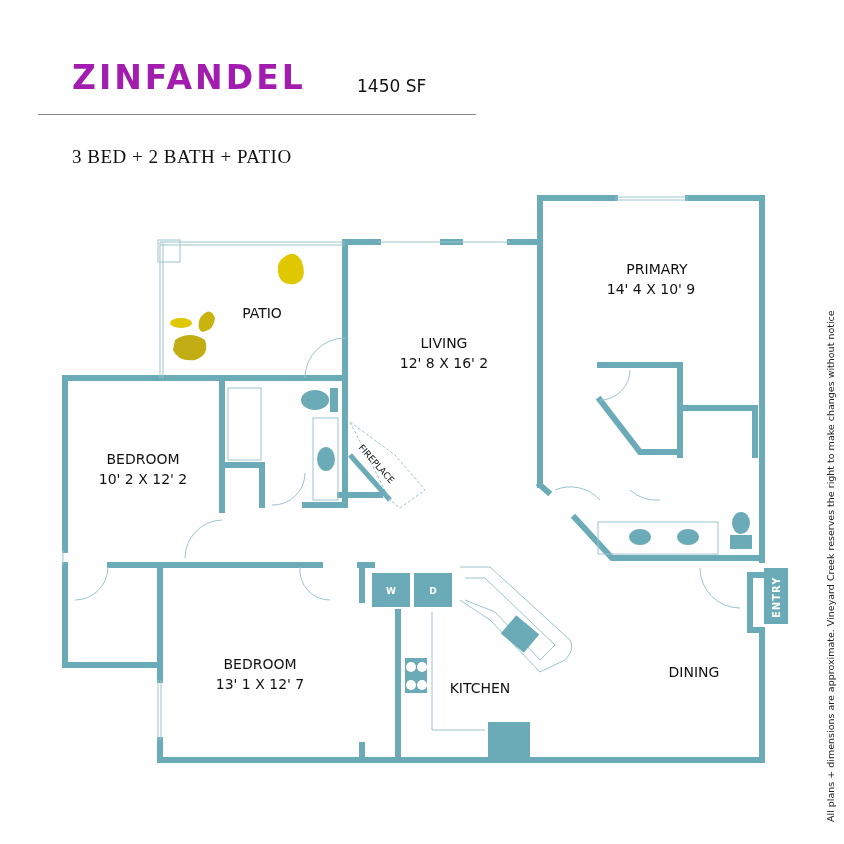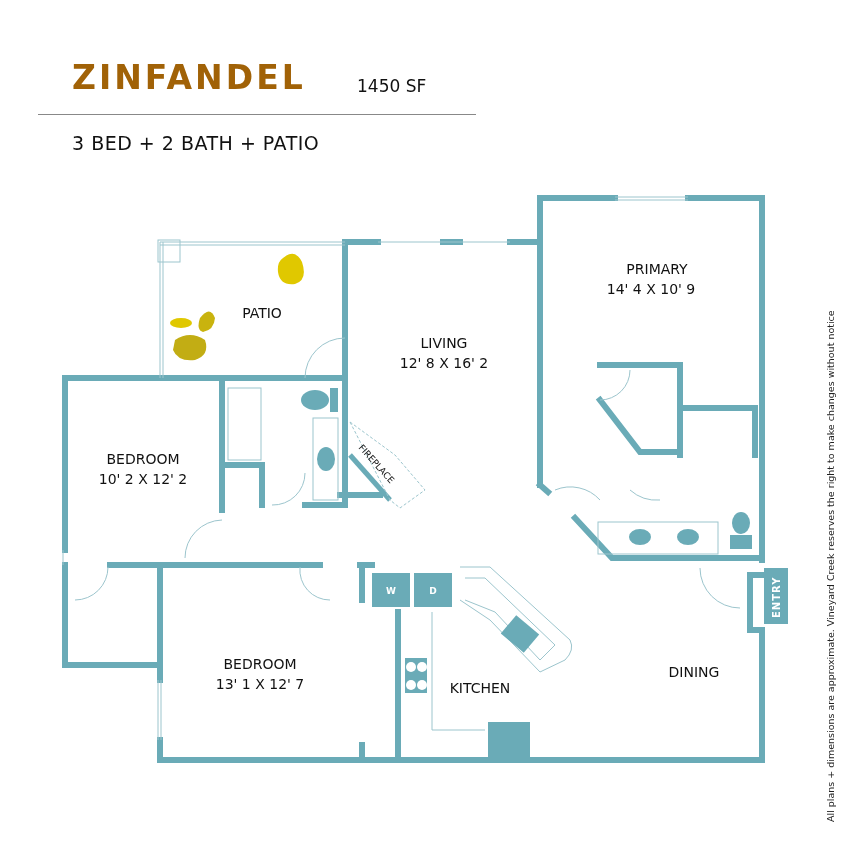--- a/index.html
+++ b/index.html
@@ -1,20 +1,20 @@
 <!DOCTYPE html>
 <html><head>
 <meta charset="utf-8">
 <style>
   html, body { margin: 0; padding: 0; background: #ffffff; }
   body { width: 844px; height: 844px; position: relative; overflow: hidden; font-family: "DejaVu Sans", sans-serif; }
-  .title { position: absolute; left: 72px; top: 58px; font-size: 33px; font-weight: bold; letter-spacing: 3px; color: #a16207; font-family: "DejaVu Sans", sans-serif; }
+  .title { position: absolute; left: 72px; top: 58px; font-size: 33px; font-weight: bold; letter-spacing: 3px; color: #a21caf; font-family: "DejaVu Sans", sans-serif; }
   .sf { position: absolute; left: 357px; top: 76px; font-size: 17px; color: #111; text-align: center; }
   .rule { position: absolute; left: 38px; top: 114px; width: 438px; height: 1px; background: #888; }
-  .subtitle { position: absolute; left: 72px; top: 132px; font-size: 19px; color: #111; letter-spacing: 0.5px; }
+  .subtitle { position: absolute; left: 72px; top: 146px; font-size: 19px; color: #111; letter-spacing: 0.5px; font-family: Liberation Serif, serif; }
   .disclaimer { position: absolute; left: 825px; top: 822px; transform-origin: left top; transform: rotate(-90deg); font-size: 9.5px; color: #222; white-space: nowrap; }
   svg.plan { position: absolute; left: 0; top: 0; }
   .lbl { font-family: "DejaVu Sans", sans-serif; font-size: 14px; fill: #111; text-anchor: middle; }
   .fp { font-family: "DejaVu Sans", sans-serif; font-size: 9px; fill: #111; }
   .wd { font-family: "DejaVu Sans", sans-serif; font-size: 9px; fill: #fff; font-weight: bold; text-anchor: middle; }
   .entry { font-family: "DejaVu Sans", sans-serif; font-size: 10px; fill: #fff; font-weight: bold; letter-spacing: 1px; }
 </style>
 </head>
 <body>
 

